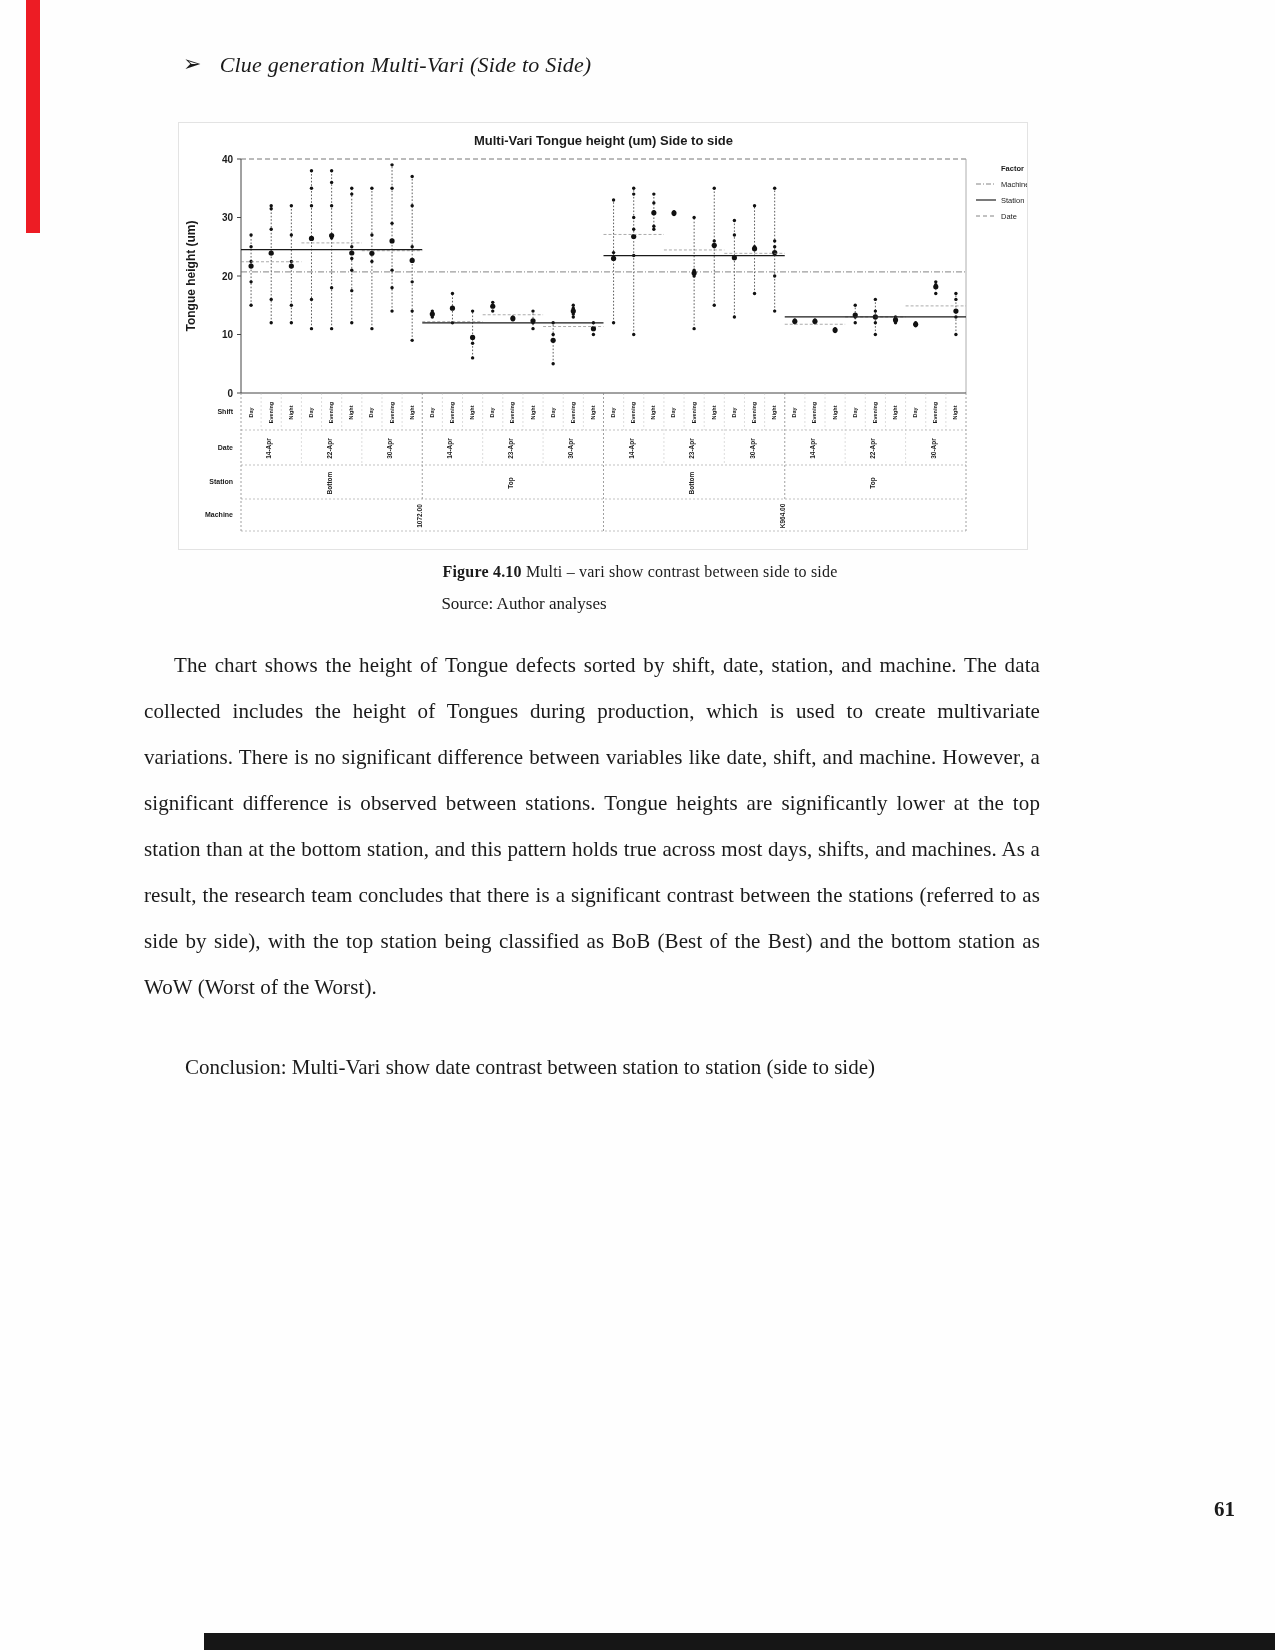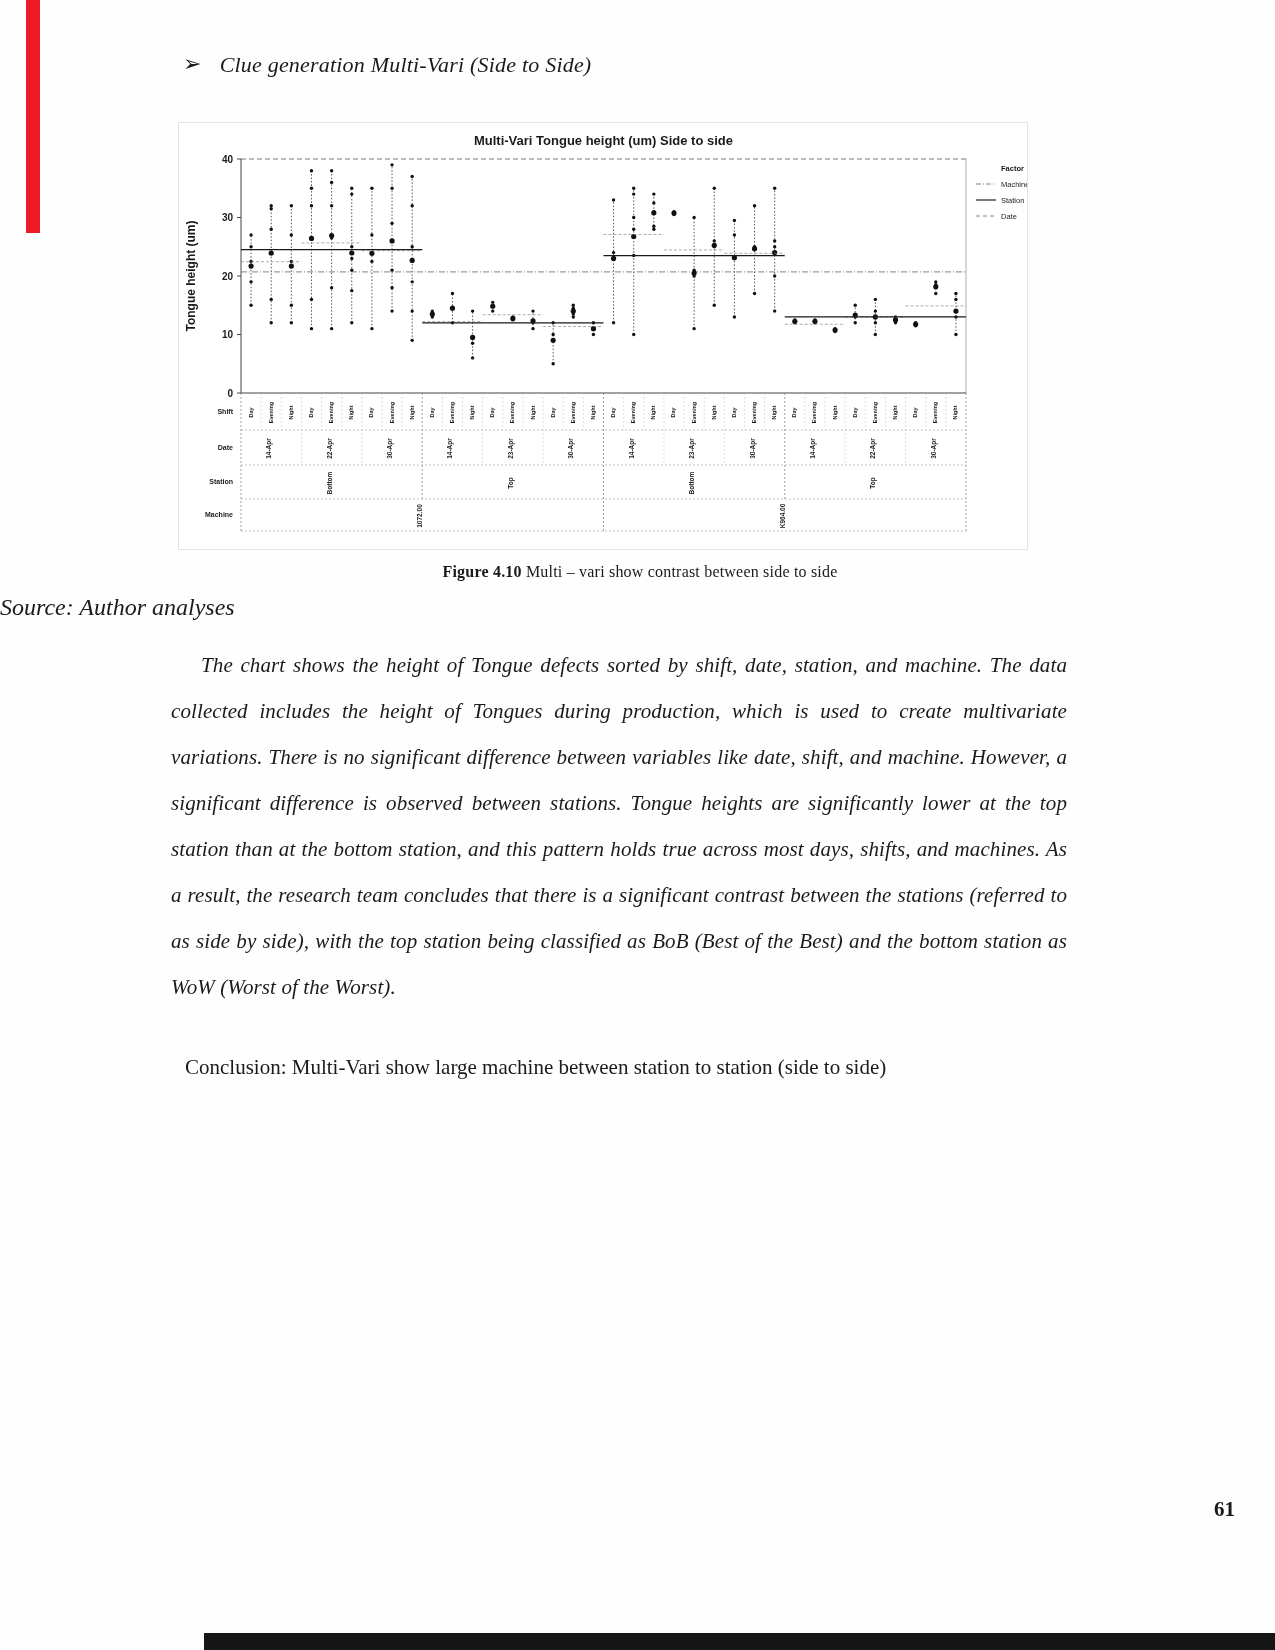--- a/index.html
+++ b/index.html
@@ -34,26 +34,26 @@
   }
   .figure-box svg{display:block;}
   svg text{font-family:"Liberation Sans", sans-serif;fill:#1b1b1b;}
   .caption{
     position:absolute;left:230px;top:551px;width:820px;
     font-size:16px;text-align:center;letter-spacing:0.2px;margin-top:12px;
   }
   .caption .cap-label{font-weight:bold;}
   .source-line{
     position:absolute;left:0;top:594px;width:1048px;
-    text-align:left;font-size:24px;font-style:italic;
+    text-align:center;font-size:17px;
   }
   .body-paragraph{
-    position:absolute;left:171px;top:642px;width:896px;
+    position:absolute;left:144px;top:642px;width:896px;
     font-size:21px;line-height:46px;text-align:justify;
-    text-indent:30px;letter-spacing:0.1px;font-style:italic;
+    text-indent:30px;letter-spacing:0.1px;
   }
   .conclusion{
     position:absolute;left:155px;top:1055px;width:920px;
     font-size:21px;text-indent:30px;
   }
   .conclusion .conc-label{}
   .page-number{
     position:absolute;left:0;top:1497px;width:1235px;
     text-align:right;font-size:21px;font-weight:bold;
   }
@@ -438,18 +438,18 @@
 
 <div class="caption">
   <span class="cap-label">Figure 4.10</span><span> Multi – vari show contrast between side to side</span>
 </div>
 
 <div class="source-line">Source: Author analyses</div>
 
 <div class="body-paragraph">The chart shows the height of Tongue defects sorted by shift, date, station, and machine. The data collected includes the height of Tongues during production, which is used to create multivariate variations. There is no significant difference between variables like date, shift, and machine. However, a significant difference is observed between stations. Tongue heights are significantly lower at the top station than at the bottom station, and this pattern holds true across most days, shifts, and machines. As a result, the research team concludes that there is a significant contrast between the stations (referred to as side by side), with the top station being classified as BoB (Best of the Best) and the bottom station as WoW (Worst of the Worst).</div>
 
 <div class="conclusion">
-  <span class="conc-label">Conclusion:</span><span> Multi-Vari show large machine between station to station (side to side)</span>
+  <span class="conc-label">Conclusion:</span><span> Multi-Vari show date contrast between station to station (side to side)</span>
 </div>
 
 <div class="page-number">61</div>
 
 <div class="scan-black-bar"></div>
 
 </body></html>

